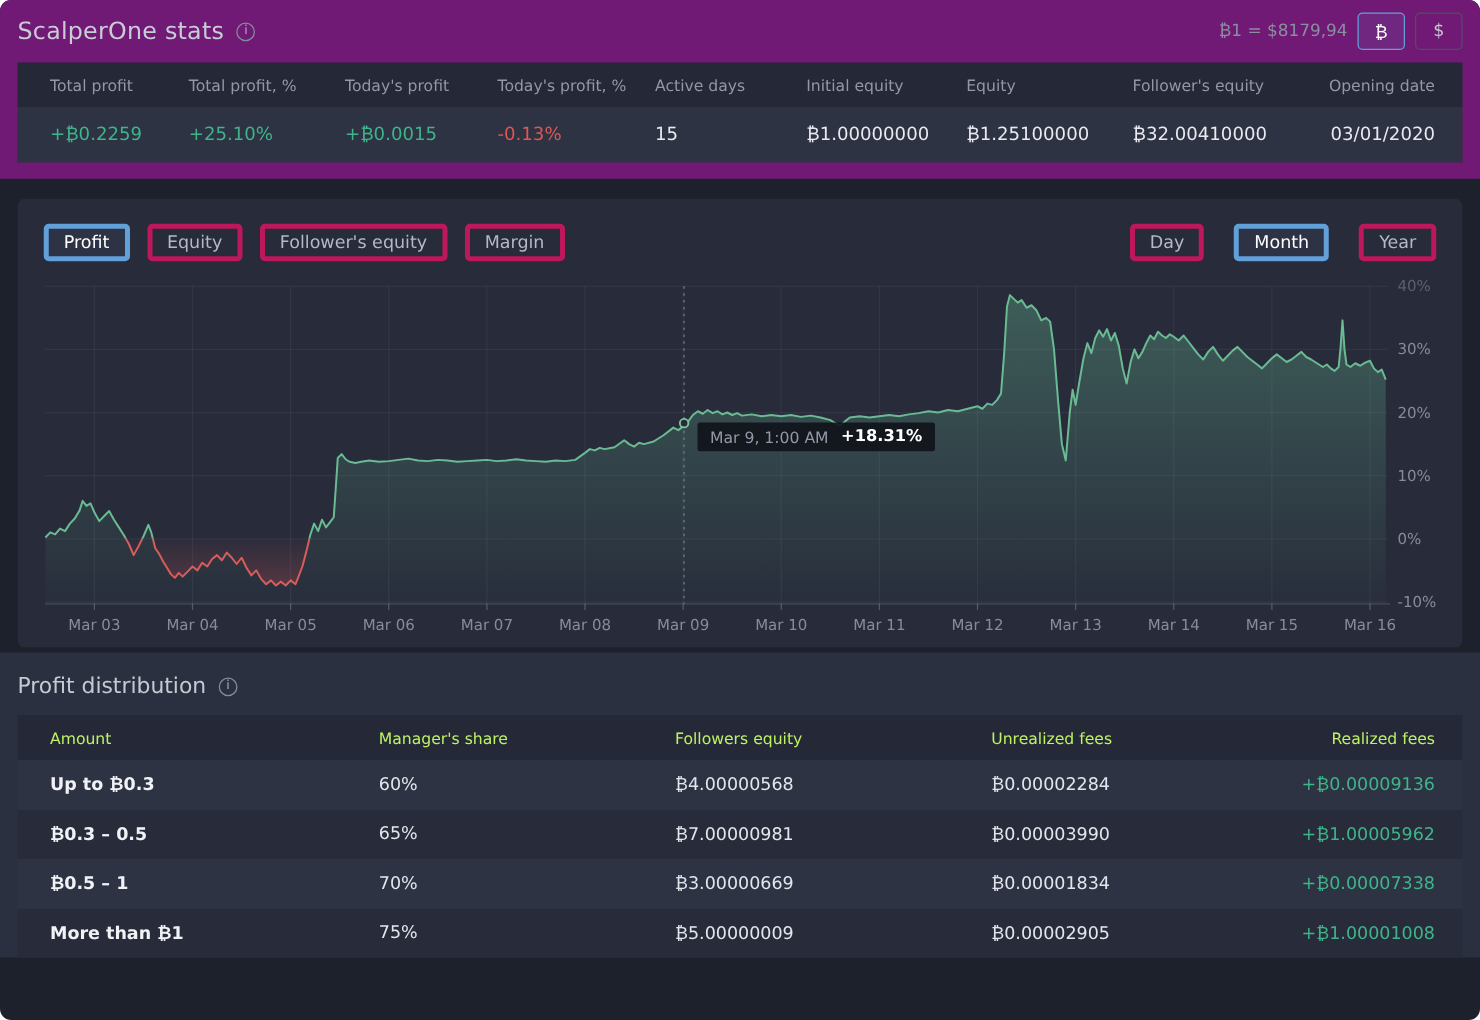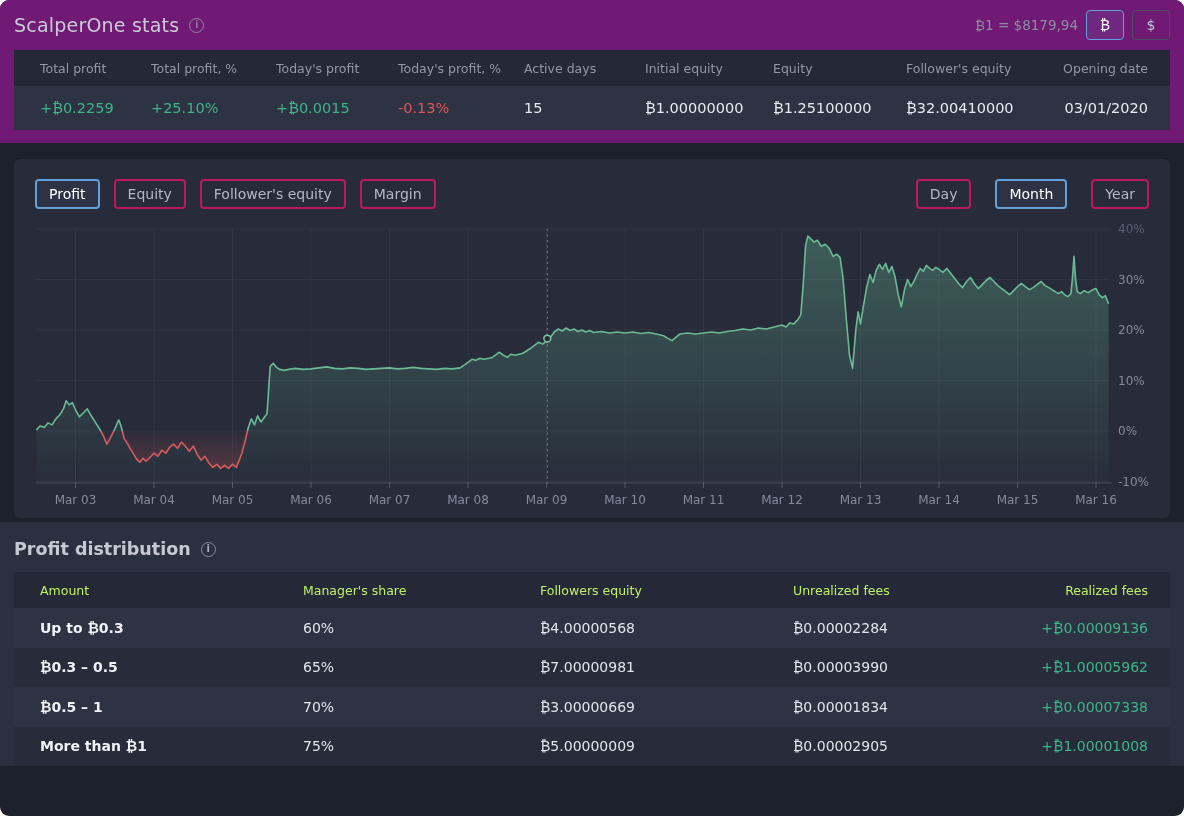--- a/index.html
+++ b/index.html
@@ -26,32 +26,32 @@
   .stats-vals{background:#2e3343;height:44px;}
   .stats-vals .cell{font-size:14.5px;color:#e8eaf0;}
   .cell.right{text-align:right;padding-right:22px;}
   .c-green{color:#3eb489 !important;}
   .c-red{color:#e05555 !important;}
 
   
   .chart-panel{position:relative;margin:16px 14px 4px;height:359px;background:#272b3a;border-radius:6px;}
   .tabs-row{display:flex;align-items:center;padding:20px 21px 0;gap:14px;}
   .range-group{margin-left:auto;display:flex;gap:24px;}
-  .pill{display:inline-flex;align-items:center;height:30px;padding:0 12px;border:2px solid #be185d;border-radius:4px;
+  .pill{display:inline-flex;align-items:center;height:30px;padding:0 12px;border:4px solid #be185d;border-radius:4px;
     background:transparent;color:#b4b9c5;font-size:14px;cursor:pointer;white-space:nowrap;}
   .pill.active{border-color:#61a0d8;color:#fff;background:rgba(125,165,215,.07);}
   .chart-svg-wrap{margin-top:6px;}
   .chart-tooltip{position:absolute;left:544px;top:179px;display:flex;align-items:center;gap:10px;height:23px;
     padding:0 10px;background:rgba(16,18,26,.9);border-radius:2px;pointer-events:none;}
   .tt-time{color:#9298a6;font-size:12.5px;}
   .tt-value{color:#fff;font-size:13px;font-weight:700;}
 
   
   .dist-band{background:#2b3040;margin-top:0;padding-bottom:0;}
-  .dist-title-row{display:flex;align-items:center;padding:17px 14px 13px;font-weight:bold;}
+  .dist-title-row{display:flex;align-items:center;padding:17px 14px 13px;}
   .dist-title{font-size:17.5px;color:#c6c9d3;}
   .dist-table{margin:0 14px;}
   .dist-grid{display:grid;grid-template-columns:263px 237px 253px 1fr 170px;padding-left:26px;align-items:center;}
   .dist-head{background:#242837;height:36px;}
   .dist-head .cell{font-size:12.5px;color:#bef264;}
   .dist-row{height:39.5px;}
   .dist-row .cell{font-size:14px;color:#e2e5ec;}
   .dist-row .amount{font-weight:600;color:#f0f2f6;}
   .dist-row:nth-child(odd){background:#2e3343;}
   .dist-row:nth-child(even){background:#282c3a;}
@@ -184,20 +184,24 @@
           <text x="1082" y="289" fill="#858b9b" font-size="12" text-anchor="middle">Mar 16</text>
           <line x1="22" y1="268" x2="1098" y2="268" stroke="rgba(255,255,255,0.15)" stroke-width="1"></line>
           <path d="M22.3 215.0 L26.2 210.9 L30.1 212.5 L34.0 207.9 L38.0 209.9 L41.9 203.9 L45.8 199.8 L49.7 193.3 L52.1 185.7 L55.2 189.7 L58.4 187.7 L61.5 194.8 L65.4 201.9 L69.4 197.8 L73.3 193.8 L77.2 200.8 L81.1 206.9 L85.0 213.0 L89.0 220.0 L92.9 229.1 L96.8 222.1 L100.8 214.0 L104.7 204.9 L107.0 210.9 L110.2 223.6 L113.3 228.1 L116.5 234.2 L119.6 239.2 L122.7 244.3 L125.9 247.3 L129.0 243.3 L132.1 246.3 L136.1 242.3 L140.0 238.2 L143.9 241.3 L147.8 235.2 L151.8 238.2 L155.7 232.2 L159.6 229.1 L163.5 233.2 L167.5 227.1 L171.4 231.2 L175.3 236.2 L179.3 231.2 L183.2 239.2 L187.1 245.3 L191.0 241.3 L195.0 248.3 L198.9 252.4 L202.8 249.3 L206.7 253.4 L210.7 250.3 L214.6 253.4 L218.5 249.3 L222.4 252.4 L224.8 246.3 L227.9 238.2 L231.1 226.1 L234.2 213.0 L237.3 203.9 L240.5 209.9 L243.6 200.8 L246.8 206.9 L249.9 202.9 L253.0 198.8 L254.6 175.6 L256.2 151.4 L259.3 148.3 L262.5 152.4 L265.6 154.4 L270.3 155.4 L275.0 154.4 L281.3 153.4 L289.2 154.4 L297.0 153.9 L304.8 152.9 L312.7 151.9 L320.6 153.4 L328.4 153.9 L336.3 152.9 L344.1 153.4 L351.9 154.4 L359.8 153.9 L367.7 153.4 L375.5 152.9 L383.3 153.9 L391.2 153.4 L399.1 152.4 L406.9 153.4 L414.8 153.9 L422.6 154.4 L430.4 153.4 L438.3 153.9 L446.2 152.9 L454.0 147.3 L457.9 144.3 L461.8 145.3 L465.8 143.3 L469.7 144.3 L477.6 142.8 L485.4 137.2 L489.3 140.3 L493.3 142.3 L497.2 139.2 L501.1 140.3 L508.9 138.2 L516.8 133.2 L524.7 127.1 L528.6 129.1 L532.5 126.1 L535.6 123.5 L540.3 117.0 L544.3 114.0 L548.2 116.0 L552.1 113.0 L556.1 115.5 L560.0 114.0 L563.9 116.5 L567.8 115.0 L571.8 117.0 L575.7 115.5 L579.6 117.5 L587.4 116.5 L595.3 118.0 L603.1 117.0 L611.0 118.0 L618.9 117.0 L626.7 118.5 L634.6 117.5 L642.4 119.0 L650.3 121.1 L654.2 123.6 L658.1 125.6 L662.0 122.1 L665.9 119.0 L673.8 118.0 L681.6 119.0 L689.5 118.0 L697.4 117.0 L705.2 118.0 L713.1 116.5 L720.9 115.5 L728.8 114.0 L736.6 115.0 L744.4 113.0 L752.3 114.0 L760.1 112.0 L768.0 110.0 L771.9 112.0 L775.9 107.9 L779.8 108.9 L783.7 104.9 L786.8 99.9 L789.2 69.6 L791.6 30.2 L793.9 21.1 L797.0 24.1 L800.2 27.1 L803.3 25.1 L807.3 31.2 L811.2 29.2 L815.1 33.2 L819.0 41.3 L822.9 39.3 L826.1 42.3 L829.2 64.5 L832.4 104.9 L835.5 140.3 L838.6 153.4 L841.8 115.0 L844.1 96.8 L846.5 108.9 L849.6 89.8 L852.8 71.6 L855.9 59.5 L859.1 67.5 L862.2 55.4 L865.3 49.3 L868.5 54.4 L871.6 48.3 L874.8 57.4 L877.9 51.4 L881.0 61.5 L884.2 79.7 L887.3 91.8 L890.5 74.6 L893.6 64.5 L896.7 71.6 L899.9 66.5 L903.0 59.5 L906.2 53.4 L909.3 56.4 L912.4 50.4 L915.6 53.4 L918.7 55.4 L921.9 52.4 L925.0 54.4 L928.9 57.4 L932.9 53.4 L936.8 58.4 L940.7 63.5 L944.6 68.5 L948.6 72.6 L952.5 66.5 L956.4 62.5 L960.3 68.5 L964.3 73.6 L968.2 69.6 L972.1 65.5 L976.0 62.5 L979.9 66.5 L983.9 70.6 L987.8 73.6 L991.7 76.6 L995.6 79.7 L999.6 75.6 L1003.5 71.6 L1007.4 68.5 L1011.4 71.6 L1015.3 74.6 L1019.2 72.6 L1023.1 69.6 L1027.1 66.5 L1031.0 70.6 L1034.9 72.6 L1038.0 74.6 L1041.2 76.6 L1044.3 78.6 L1047.5 76.6 L1050.6 79.7 L1053.7 81.7 L1056.9 78.6 L1058.4 63.5 L1060.0 41.3 L1061.6 64.5 L1063.2 76.6 L1066.3 78.6 L1070.2 75.6 L1074.2 77.6 L1078.1 75.1 L1082.0 73.6 L1085.1 79.7 L1088.3 82.7 L1091.4 80.7 L1094.6 88.7 L 1094.6 268 L 22.3 268 Z" fill="url(#gGrad)" stroke="none"></path>
           <path d="M22.3 216 L22.3 216.0 L26.2 216.0 L30.1 216.0 L34.0 216.0 L38.0 216.0 L41.9 216.0 L45.8 216.0 L49.7 216.0 L52.1 216.0 L55.2 216.0 L58.4 216.0 L61.5 216.0 L65.4 216.0 L69.4 216.0 L73.3 216.0 L77.2 216.0 L81.1 216.0 L85.0 216.0 L89.0 220.0 L92.9 229.1 L96.8 222.1 L100.8 216.0 L104.7 216.0 L107.0 216.0 L110.2 223.6 L113.3 228.1 L116.5 234.2 L119.6 239.2 L122.7 244.3 L125.9 247.3 L129.0 243.3 L132.1 246.3 L136.1 242.3 L140.0 238.2 L143.9 241.3 L147.8 235.2 L151.8 238.2 L155.7 232.2 L159.6 229.1 L163.5 233.2 L167.5 227.1 L171.4 231.2 L175.3 236.2 L179.3 231.2 L183.2 239.2 L187.1 245.3 L191.0 241.3 L195.0 248.3 L198.9 252.4 L202.8 249.3 L206.7 253.4 L210.7 250.3 L214.6 253.4 L218.5 249.3 L222.4 252.4 L224.8 246.3 L227.9 238.2 L231.1 226.1 L234.2 216.0 L237.3 216.0 L240.5 216.0 L243.6 216.0 L246.8 216.0 L249.9 216.0 L253.0 216.0 L254.6 216.0 L256.2 216.0 L259.3 216.0 L262.5 216.0 L265.6 216.0 L270.3 216.0 L275.0 216.0 L281.3 216.0 L289.2 216.0 L297.0 216.0 L304.8 216.0 L312.7 216.0 L320.6 216.0 L328.4 216.0 L336.3 216.0 L344.1 216.0 L351.9 216.0 L359.8 216.0 L367.7 216.0 L375.5 216.0 L383.3 216.0 L391.2 216.0 L399.1 216.0 L406.9 216.0 L414.8 216.0 L422.6 216.0 L430.4 216.0 L438.3 216.0 L446.2 216.0 L454.0 216.0 L457.9 216.0 L461.8 216.0 L465.8 216.0 L469.7 216.0 L477.6 216.0 L485.4 216.0 L489.3 216.0 L493.3 216.0 L497.2 216.0 L501.1 216.0 L508.9 216.0 L516.8 216.0 L524.7 216.0 L528.6 216.0 L532.5 216.0 L535.6 216.0 L540.3 216.0 L544.3 216.0 L548.2 216.0 L552.1 216.0 L556.1 216.0 L560.0 216.0 L563.9 216.0 L567.8 216.0 L571.8 216.0 L575.7 216.0 L579.6 216.0 L587.4 216.0 L595.3 216.0 L603.1 216.0 L611.0 216.0 L618.9 216.0 L626.7 216.0 L634.6 216.0 L642.4 216.0 L650.3 216.0 L654.2 216.0 L658.1 216.0 L662.0 216.0 L665.9 216.0 L673.8 216.0 L681.6 216.0 L689.5 216.0 L697.4 216.0 L705.2 216.0 L713.1 216.0 L720.9 216.0 L728.8 216.0 L736.6 216.0 L744.4 216.0 L752.3 216.0 L760.1 216.0 L768.0 216.0 L771.9 216.0 L775.9 216.0 L779.8 216.0 L783.7 216.0 L786.8 216.0 L789.2 216.0 L791.6 216.0 L793.9 216.0 L797.0 216.0 L800.2 216.0 L803.3 216.0 L807.3 216.0 L811.2 216.0 L815.1 216.0 L819.0 216.0 L822.9 216.0 L826.1 216.0 L829.2 216.0 L832.4 216.0 L835.5 216.0 L838.6 216.0 L841.8 216.0 L844.1 216.0 L846.5 216.0 L849.6 216.0 L852.8 216.0 L855.9 216.0 L859.1 216.0 L862.2 216.0 L865.3 216.0 L868.5 216.0 L871.6 216.0 L874.8 216.0 L877.9 216.0 L881.0 216.0 L884.2 216.0 L887.3 216.0 L890.5 216.0 L893.6 216.0 L896.7 216.0 L899.9 216.0 L903.0 216.0 L906.2 216.0 L909.3 216.0 L912.4 216.0 L915.6 216.0 L918.7 216.0 L921.9 216.0 L925.0 216.0 L928.9 216.0 L932.9 216.0 L936.8 216.0 L940.7 216.0 L944.6 216.0 L948.6 216.0 L952.5 216.0 L956.4 216.0 L960.3 216.0 L964.3 216.0 L968.2 216.0 L972.1 216.0 L976.0 216.0 L979.9 216.0 L983.9 216.0 L987.8 216.0 L991.7 216.0 L995.6 216.0 L999.6 216.0 L1003.5 216.0 L1007.4 216.0 L1011.4 216.0 L1015.3 216.0 L1019.2 216.0 L1023.1 216.0 L1027.1 216.0 L1031.0 216.0 L1034.9 216.0 L1038.0 216.0 L1041.2 216.0 L1044.3 216.0 L1047.5 216.0 L1050.6 216.0 L1053.7 216.0 L1056.9 216.0 L1058.4 216.0 L1060.0 216.0 L1061.6 216.0 L1063.2 216.0 L1066.3 216.0 L1070.2 216.0 L1074.2 216.0 L1078.1 216.0 L1082.0 216.0 L1085.1 216.0 L1088.3 216.0 L1091.4 216.0 L1094.6 216.0 L 1094.6 216 Z" fill="url(#rGrad)" stroke="none"></path>
           <path d="M22.3 215.0 L26.2 210.9 L30.1 212.5 L34.0 207.9 L38.0 209.9 L41.9 203.9 L45.8 199.8 L49.7 193.3 L52.1 185.7 L55.2 189.7 L58.4 187.7 L61.5 194.8 L65.4 201.9 L69.4 197.8 L73.3 193.8 L77.2 200.8 L81.1 206.9 L85.0 213.0 L89.0 220.0 L92.9 229.1 L96.8 222.1 L100.8 214.0 L104.7 204.9 L107.0 210.9 L110.2 223.6 L113.3 228.1 L116.5 234.2 L119.6 239.2 L122.7 244.3 L125.9 247.3 L129.0 243.3 L132.1 246.3 L136.1 242.3 L140.0 238.2 L143.9 241.3 L147.8 235.2 L151.8 238.2 L155.7 232.2 L159.6 229.1 L163.5 233.2 L167.5 227.1 L171.4 231.2 L175.3 236.2 L179.3 231.2 L183.2 239.2 L187.1 245.3 L191.0 241.3 L195.0 248.3 L198.9 252.4 L202.8 249.3 L206.7 253.4 L210.7 250.3 L214.6 253.4 L218.5 249.3 L222.4 252.4 L224.8 246.3 L227.9 238.2 L231.1 226.1 L234.2 213.0 L237.3 203.9 L240.5 209.9 L243.6 200.8 L246.8 206.9 L249.9 202.9 L253.0 198.8 L254.6 175.6 L256.2 151.4 L259.3 148.3 L262.5 152.4 L265.6 154.4 L270.3 155.4 L275.0 154.4 L281.3 153.4 L289.2 154.4 L297.0 153.9 L304.8 152.9 L312.7 151.9 L320.6 153.4 L328.4 153.9 L336.3 152.9 L344.1 153.4 L351.9 154.4 L359.8 153.9 L367.7 153.4 L375.5 152.9 L383.3 153.9 L391.2 153.4 L399.1 152.4 L406.9 153.4 L414.8 153.9 L422.6 154.4 L430.4 153.4 L438.3 153.9 L446.2 152.9 L454.0 147.3 L457.9 144.3 L461.8 145.3 L465.8 143.3 L469.7 144.3 L477.6 142.8 L485.4 137.2 L489.3 140.3 L493.3 142.3 L497.2 139.2 L501.1 140.3 L508.9 138.2 L516.8 133.2 L524.7 127.1 L528.6 129.1 L532.5 126.1 L535.6 123.5 L540.3 117.0 L544.3 114.0 L548.2 116.0 L552.1 113.0 L556.1 115.5 L560.0 114.0 L563.9 116.5 L567.8 115.0 L571.8 117.0 L575.7 115.5 L579.6 117.5 L587.4 116.5 L595.3 118.0 L603.1 117.0 L611.0 118.0 L618.9 117.0 L626.7 118.5 L634.6 117.5 L642.4 119.0 L650.3 121.1 L654.2 123.6 L658.1 125.6 L662.0 122.1 L665.9 119.0 L673.8 118.0 L681.6 119.0 L689.5 118.0 L697.4 117.0 L705.2 118.0 L713.1 116.5 L720.9 115.5 L728.8 114.0 L736.6 115.0 L744.4 113.0 L752.3 114.0 L760.1 112.0 L768.0 110.0 L771.9 112.0 L775.9 107.9 L779.8 108.9 L783.7 104.9 L786.8 99.9 L789.2 69.6 L791.6 30.2 L793.9 21.1 L797.0 24.1 L800.2 27.1 L803.3 25.1 L807.3 31.2 L811.2 29.2 L815.1 33.2 L819.0 41.3 L822.9 39.3 L826.1 42.3 L829.2 64.5 L832.4 104.9 L835.5 140.3 L838.6 153.4 L841.8 115.0 L844.1 96.8 L846.5 108.9 L849.6 89.8 L852.8 71.6 L855.9 59.5 L859.1 67.5 L862.2 55.4 L865.3 49.3 L868.5 54.4 L871.6 48.3 L874.8 57.4 L877.9 51.4 L881.0 61.5 L884.2 79.7 L887.3 91.8 L890.5 74.6 L893.6 64.5 L896.7 71.6 L899.9 66.5 L903.0 59.5 L906.2 53.4 L909.3 56.4 L912.4 50.4 L915.6 53.4 L918.7 55.4 L921.9 52.4 L925.0 54.4 L928.9 57.4 L932.9 53.4 L936.8 58.4 L940.7 63.5 L944.6 68.5 L948.6 72.6 L952.5 66.5 L956.4 62.5 L960.3 68.5 L964.3 73.6 L968.2 69.6 L972.1 65.5 L976.0 62.5 L979.9 66.5 L983.9 70.6 L987.8 73.6 L991.7 76.6 L995.6 79.7 L999.6 75.6 L1003.5 71.6 L1007.4 68.5 L1011.4 71.6 L1015.3 74.6 L1019.2 72.6 L1023.1 69.6 L1027.1 66.5 L1031.0 70.6 L1034.9 72.6 L1038.0 74.6 L1041.2 76.6 L1044.3 78.6 L1047.5 76.6 L1050.6 79.7 L1053.7 81.7 L1056.9 78.6 L1058.4 63.5 L1060.0 41.3 L1061.6 64.5 L1063.2 76.6 L1066.3 78.6 L1070.2 75.6 L1074.2 77.6 L1078.1 75.1 L1082.0 73.6 L1085.1 79.7 L1088.3 82.7 L1091.4 80.7 L1094.6 88.7" fill="none" stroke="#6abb93" stroke-width="1.6" clip-path="url(#clipPos)" stroke-linejoin="round"></path>
           <path d="M22.3 215.0 L26.2 210.9 L30.1 212.5 L34.0 207.9 L38.0 209.9 L41.9 203.9 L45.8 199.8 L49.7 193.3 L52.1 185.7 L55.2 189.7 L58.4 187.7 L61.5 194.8 L65.4 201.9 L69.4 197.8 L73.3 193.8 L77.2 200.8 L81.1 206.9 L85.0 213.0 L89.0 220.0 L92.9 229.1 L96.8 222.1 L100.8 214.0 L104.7 204.9 L107.0 210.9 L110.2 223.6 L113.3 228.1 L116.5 234.2 L119.6 239.2 L122.7 244.3 L125.9 247.3 L129.0 243.3 L132.1 246.3 L136.1 242.3 L140.0 238.2 L143.9 241.3 L147.8 235.2 L151.8 238.2 L155.7 232.2 L159.6 229.1 L163.5 233.2 L167.5 227.1 L171.4 231.2 L175.3 236.2 L179.3 231.2 L183.2 239.2 L187.1 245.3 L191.0 241.3 L195.0 248.3 L198.9 252.4 L202.8 249.3 L206.7 253.4 L210.7 250.3 L214.6 253.4 L218.5 249.3 L222.4 252.4 L224.8 246.3 L227.9 238.2 L231.1 226.1 L234.2 213.0 L237.3 203.9 L240.5 209.9 L243.6 200.8 L246.8 206.9 L249.9 202.9 L253.0 198.8 L254.6 175.6 L256.2 151.4 L259.3 148.3 L262.5 152.4 L265.6 154.4 L270.3 155.4 L275.0 154.4 L281.3 153.4 L289.2 154.4 L297.0 153.9 L304.8 152.9 L312.7 151.9 L320.6 153.4 L328.4 153.9 L336.3 152.9 L344.1 153.4 L351.9 154.4 L359.8 153.9 L367.7 153.4 L375.5 152.9 L383.3 153.9 L391.2 153.4 L399.1 152.4 L406.9 153.4 L414.8 153.9 L422.6 154.4 L430.4 153.4 L438.3 153.9 L446.2 152.9 L454.0 147.3 L457.9 144.3 L461.8 145.3 L465.8 143.3 L469.7 144.3 L477.6 142.8 L485.4 137.2 L489.3 140.3 L493.3 142.3 L497.2 139.2 L501.1 140.3 L508.9 138.2 L516.8 133.2 L524.7 127.1 L528.6 129.1 L532.5 126.1 L535.6 123.5 L540.3 117.0 L544.3 114.0 L548.2 116.0 L552.1 113.0 L556.1 115.5 L560.0 114.0 L563.9 116.5 L567.8 115.0 L571.8 117.0 L575.7 115.5 L579.6 117.5 L587.4 116.5 L595.3 118.0 L603.1 117.0 L611.0 118.0 L618.9 117.0 L626.7 118.5 L634.6 117.5 L642.4 119.0 L650.3 121.1 L654.2 123.6 L658.1 125.6 L662.0 122.1 L665.9 119.0 L673.8 118.0 L681.6 119.0 L689.5 118.0 L697.4 117.0 L705.2 118.0 L713.1 116.5 L720.9 115.5 L728.8 114.0 L736.6 115.0 L744.4 113.0 L752.3 114.0 L760.1 112.0 L768.0 110.0 L771.9 112.0 L775.9 107.9 L779.8 108.9 L783.7 104.9 L786.8 99.9 L789.2 69.6 L791.6 30.2 L793.9 21.1 L797.0 24.1 L800.2 27.1 L803.3 25.1 L807.3 31.2 L811.2 29.2 L815.1 33.2 L819.0 41.3 L822.9 39.3 L826.1 42.3 L829.2 64.5 L832.4 104.9 L835.5 140.3 L838.6 153.4 L841.8 115.0 L844.1 96.8 L846.5 108.9 L849.6 89.8 L852.8 71.6 L855.9 59.5 L859.1 67.5 L862.2 55.4 L865.3 49.3 L868.5 54.4 L871.6 48.3 L874.8 57.4 L877.9 51.4 L881.0 61.5 L884.2 79.7 L887.3 91.8 L890.5 74.6 L893.6 64.5 L896.7 71.6 L899.9 66.5 L903.0 59.5 L906.2 53.4 L909.3 56.4 L912.4 50.4 L915.6 53.4 L918.7 55.4 L921.9 52.4 L925.0 54.4 L928.9 57.4 L932.9 53.4 L936.8 58.4 L940.7 63.5 L944.6 68.5 L948.6 72.6 L952.5 66.5 L956.4 62.5 L960.3 68.5 L964.3 73.6 L968.2 69.6 L972.1 65.5 L976.0 62.5 L979.9 66.5 L983.9 70.6 L987.8 73.6 L991.7 76.6 L995.6 79.7 L999.6 75.6 L1003.5 71.6 L1007.4 68.5 L1011.4 71.6 L1015.3 74.6 L1019.2 72.6 L1023.1 69.6 L1027.1 66.5 L1031.0 70.6 L1034.9 72.6 L1038.0 74.6 L1041.2 76.6 L1044.3 78.6 L1047.5 76.6 L1050.6 79.7 L1053.7 81.7 L1056.9 78.6 L1058.4 63.5 L1060.0 41.3 L1061.6 64.5 L1063.2 76.6 L1066.3 78.6 L1070.2 75.6 L1074.2 77.6 L1078.1 75.1 L1082.0 73.6 L1085.1 79.7 L1088.3 82.7 L1091.4 80.7 L1094.6 88.7" fill="none" stroke="#d85c5c" stroke-width="1.6" clip-path="url(#clipNeg)" stroke-linejoin="round"></path>
           <line x1="533.285" y1="14" x2="533.285" y2="268" stroke="#767c8c" stroke-width="1" stroke-dasharray="2 3.5"></line>
           <circle cx="533.285" cy="123.53450000000001" r="3.4" fill="#272b3a" stroke="#7cc7a0" stroke-width="1.5"></circle>
         </svg>
     </div>
+    <div class="chart-tooltip">
+      <span class="tt-time">Mar 9, 1:00 AM</span>
+      <span class="tt-value">+18.31%</span>
+    </div>
   </div>
 
   <div class="dist-band">
     <div class="dist-title-row">
       <span class="dist-title">Profit distribution</span>
       <span class="info-icon">i</span>
     </div>
     <div class="dist-table">
       <div class="dist-grid dist-head">
         <span class="cell">Amount</span>

